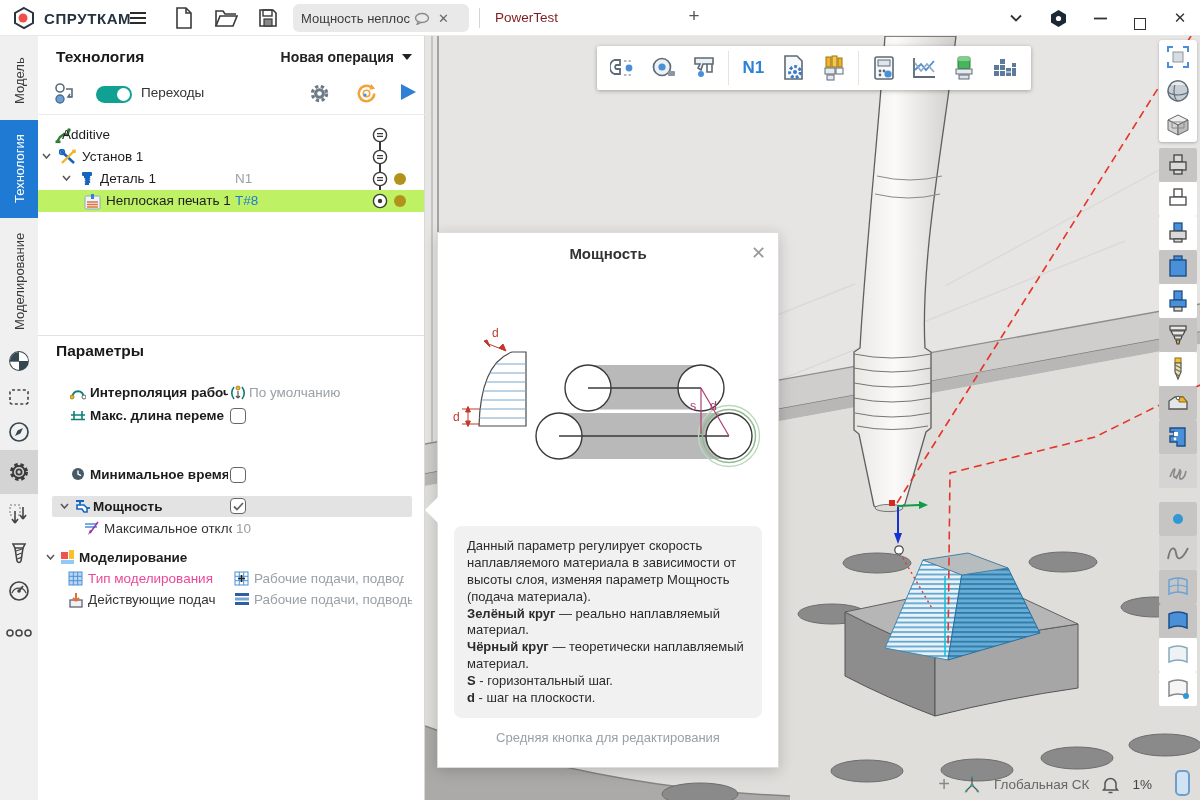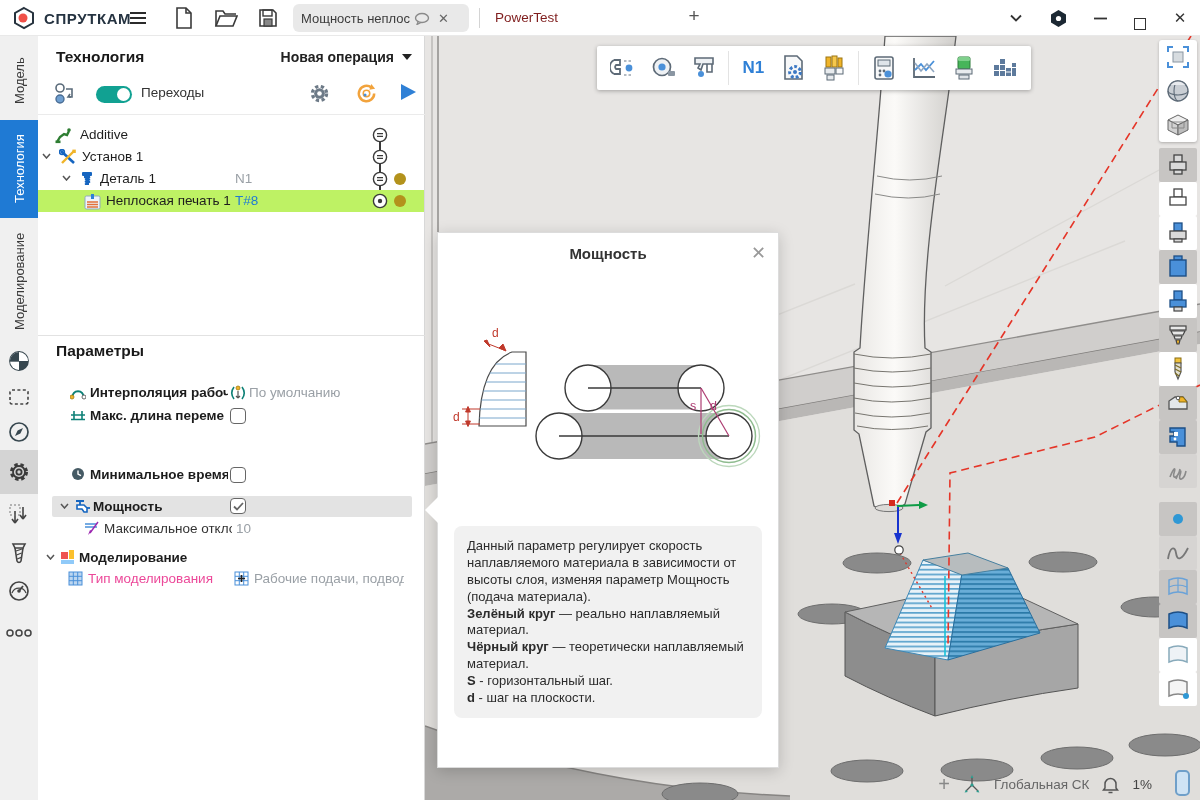--- a/index.html
+++ b/index.html
@@ -254,21 +254,21 @@
   <div class="treeline" style="top:96px;height:70px"></div>
 
   <div class="trow" style="top:88px">
     <span class="ticon16" style="left:16px">
       <svg width="17" height="17" viewBox="0 0 17 17">
           <path d="M3,15l3,-5l4,-3l3,1l2,-4" fill="none" stroke="#2e7d32" stroke-width="2.4"></path>
           <circle cx="15" cy="3" r="1.8" fill="#2e7d32"></circle>
           <rect x="1.5" y="13.5" width="5" height="2.6" fill="#2e7d32"></rect>
         </svg>
     </span>
-    <span class="tl" style="left:42px">Additive</span>
+    <span class="tl" style="left:24px">Additive</span>
     <span class="state">
       <svg width="16" height="16" viewBox="0 0 16 16">
           <circle cx="8" cy="8" r="6.6" fill="#fff" stroke="#3a3a3a" stroke-width="1.4"></circle>
           <path d="M5,6.6h6M5,9.4h6" stroke="#3a3a3a" stroke-width="1.2"></path>
         </svg>
     </span>
   </div>
 
   <div class="trow" style="top:110px">
     <span class="chev" style="left:4px">
@@ -439,20 +439,38 @@
     <span class="picon" style="left:196px">
       <svg width="15" height="15" viewBox="0 0 15 15">
           <rect x="1" y="1" width="13" height="13" fill="none" stroke="#4a90d9"></rect>
           <path d="M5.3,1v13M9.7,1v13M1,5.3h13M1,9.7h13" stroke="#4a90d9" stroke-width="1"></path>
           <path d="M7.5,4v7M4,7.5h7" stroke="#222" stroke-width="1.6"></path>
         </svg>
     </span>
     <span class="pvalue" style="left:216px;max-width:150px">Рабочие подачи, подводь</span>
   </div>
 
+  <div class="prow" style="top:554px">
+    <span class="picon" style="left:30px">
+      <svg width="16" height="16" viewBox="0 0 16 16">
+          <rect x="2" y="8" width="12" height="7" fill="#eef2f6" stroke="#556" stroke-width="1.2"></rect>
+          <path d="M8,1v8M8,9l-3,-3M8,9l3,-3" stroke="#e2703a" stroke-width="2" fill="none"></path>
+        </svg>
+    </span>
+    <span class="plabel" style="left:50px;max-width:142px;font-weight:normal;color:#333">Действующие подач</span>
+    <span class="picon" style="left:196px">
+      <svg width="16" height="14" viewBox="0 0 16 14">
+          <rect x="1" y="1" width="14" height="3" fill="#2f5f9e"></rect>
+          <rect x="1" y="5.5" width="14" height="3" fill="#7ba7d7"></rect>
+          <rect x="1" y="10" width="14" height="3" fill="#2f5f9e"></rect>
+        </svg>
+    </span>
+
+    <span class="pvalue" style="left:216px;max-width:158px">Рабочие подачи, подводь</span>
+  </div>
 </div>
 
 <div class="viewport">
   <svg width="775" height="764" viewBox="0 0 775 764">
     <defs>
       <pattern id="spL" width="9" height="4.8" patternUnits="userSpaceOnUse">
           <rect width="9" height="4.8" fill="#e8f2f8"></rect>
           <rect width="9" height="1.7" fill="#5ca3cd"></rect>
         </pattern>
       <pattern id="spR" width="9" height="4.8" patternUnits="userSpaceOnUse">
@@ -806,13 +824,14 @@
     <text x="272" y="88" font-size="12.5" fill="#ad3d72">d</text>
   </svg>
 
   <div class="pop-card">
     <span>Данный параметр регулирует скорость наплавляемого материала в зависимости от высоты слоя, изменяя параметр Мощность (подача материала).</span><br>
     <b>Зелёный круг</b><span> — реально наплавляемый материал.</span><br>
     <b>Чёрный круг</b><span> — теоретически наплавляемый материал.</span><br>
     <b>S</b><span> - горизонтальный шаг.</span><br>
     <b>d</b><span> - шаг на плоскости.</span>
   </div>
+  <div class="pop-foot">Средняя кнопка для редактирования</div>
 </div>
 
 </body></html>

